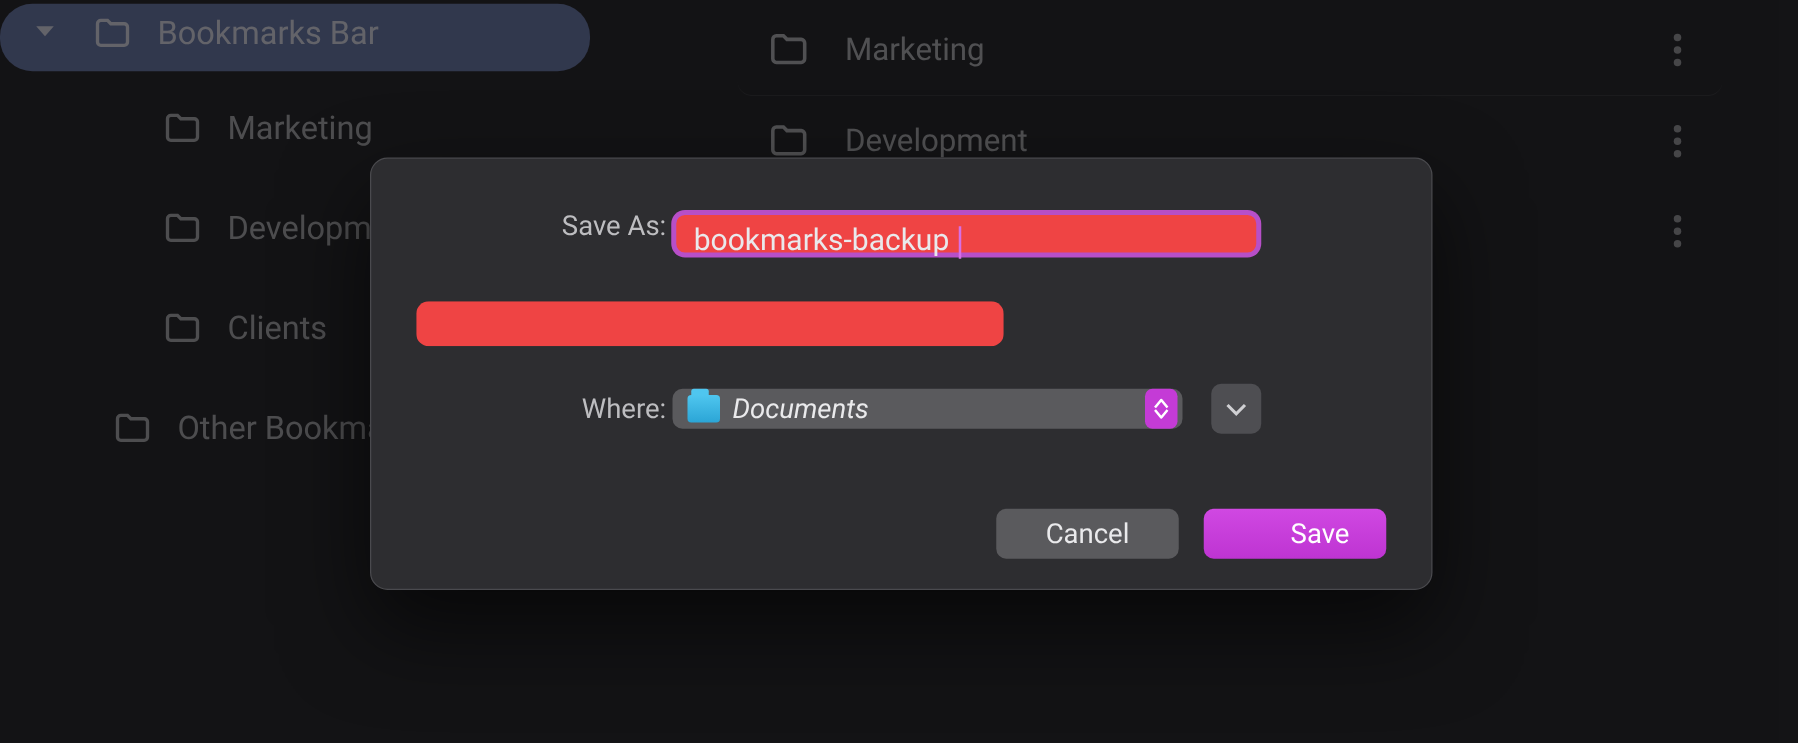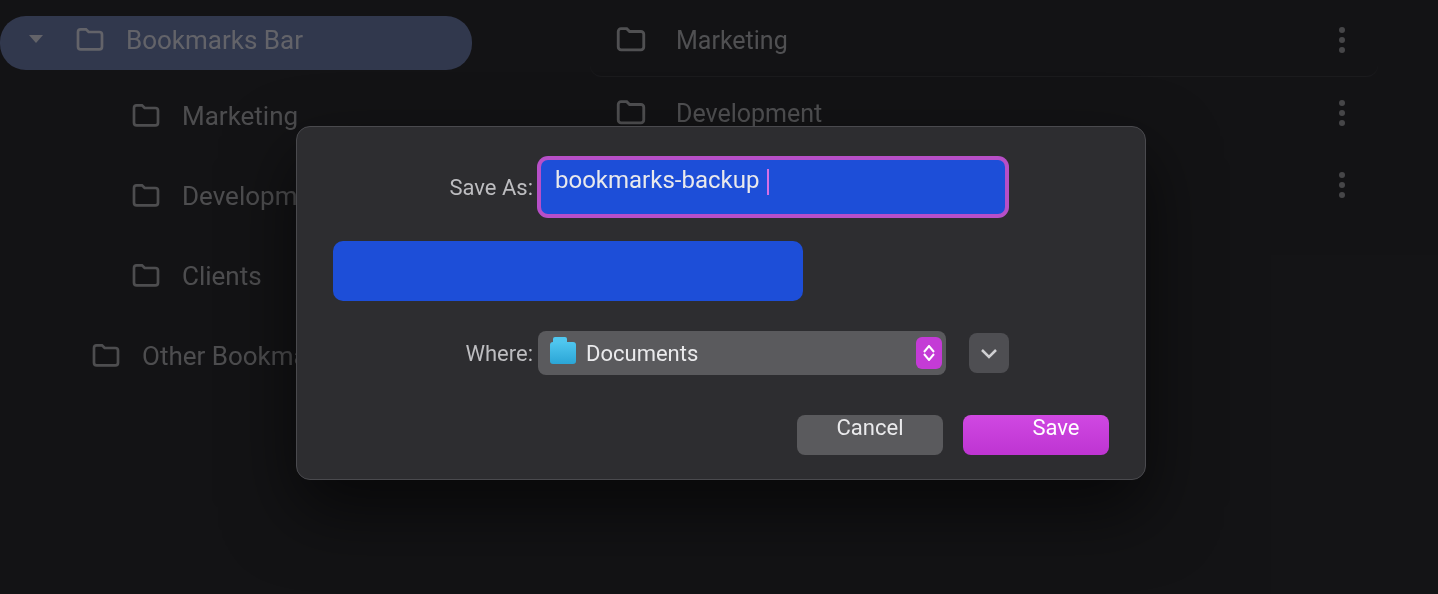--- a/index.html
+++ b/index.html
@@ -11,21 +11,21 @@
       color: #e5e5e5;
       position: relative;
       overflow: hidden;
     }
 
     
     .sidebar {
       position: absolute;
       left: 0; top: 0;
       width: 480px;
-      padding-top: 16px;
+      padding-top: 3px;
     }
     .tree-item {
       display: flex;
       align-items: center;
       gap: 20px;
       padding: 10px 24px;
       font-size: 26px;
       color: #9a9a9c;
       cursor: pointer;
       border-radius: 26px;
@@ -94,54 +94,56 @@
       margin-bottom: 24px;
     }
     .form-row .label {
       width: 200px;
       text-align: right;
       font-size: 22px;
       color: #bdbdc0;
     }
     .text-input {
       flex: 0 0 470px;
-      background: #1d4ed8;
+      background: #ef4444;
       border: 3px solid transparent;
       border-radius: 10px;
       padding: 6px 14px;
       font-size: 24px;
       color: #e9e9ec;
       font-family: inherit;
-      height: 60px;
+      height: 36px;
+      margin-top: 12px;
     }
     .text-input.focused {
       border-color: #b74fc8;
       box-shadow: 0 0 0 1px #b74fc8;
     }
     .caret::after {
       content:"";
       display:inline-block;
       width:2px; height:26px;
       background:#d66fe7;
       vertical-align:middle;
       margin-left:2px;
     }
-    .where-row { margin-top: 30px; margin-bottom: 40px; }
+    .where-row { margin-top: 30px; margin-bottom: 60px; }
     .where-select {
       display: flex;
       align-items: center;
       gap: 10px;
       background: #5a5a5d;
       border-radius: 8px;
       padding: 4px 4px 4px 12px;
-      height: 44px;
+      height: 32px;
       width: 408px;
       font-size: 22px;
       color: #eaeaec;
       cursor: pointer;
+      font-style: italic;
     }
     .where-select .doc-icon {
       width: 26px; height: 22px;
       background: linear-gradient(180deg,#4fc6ef,#2ba5d6);
       border-radius: 3px;
       position: relative;
     }
     .where-select .doc-icon::before {
       content:"";
       position:absolute;
@@ -173,21 +175,21 @@
       gap: 20px;
     }
     .btn {
       min-width: 146px;
       height: 40px;
       border-radius: 8px;
       border: none;
       font-size: 22px;
       font-family: inherit;
       cursor: pointer;
-      display:flex; align-items:flex-start; justify-content:center;
+      display:flex; align-items:center; justify-content:center;
     }
     .btn-cancel { background: #5a5a5d; color: #eaeaec; }
     .btn-save { background: #c43bd6; background: linear-gradient(180deg,#d048e2,#be34d2); color: #fff; padding-left: 40px; }
   </style>
 </head>
 <body>
 
 <div class="sidebar">
   <div class="tree-item sel">
     <span class="chev">

